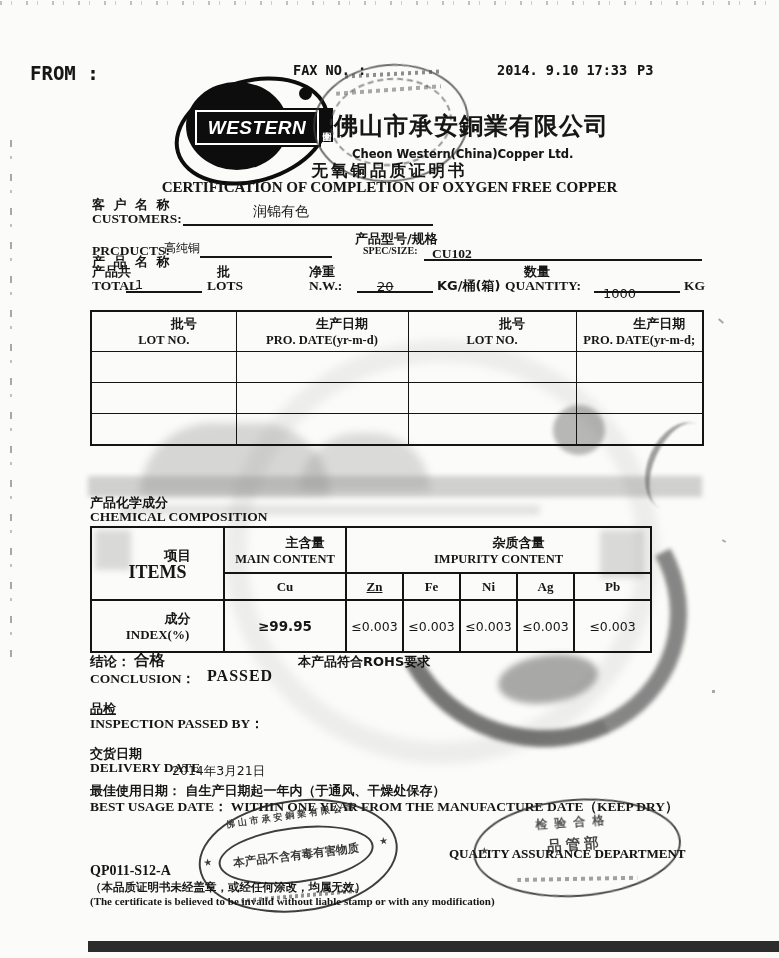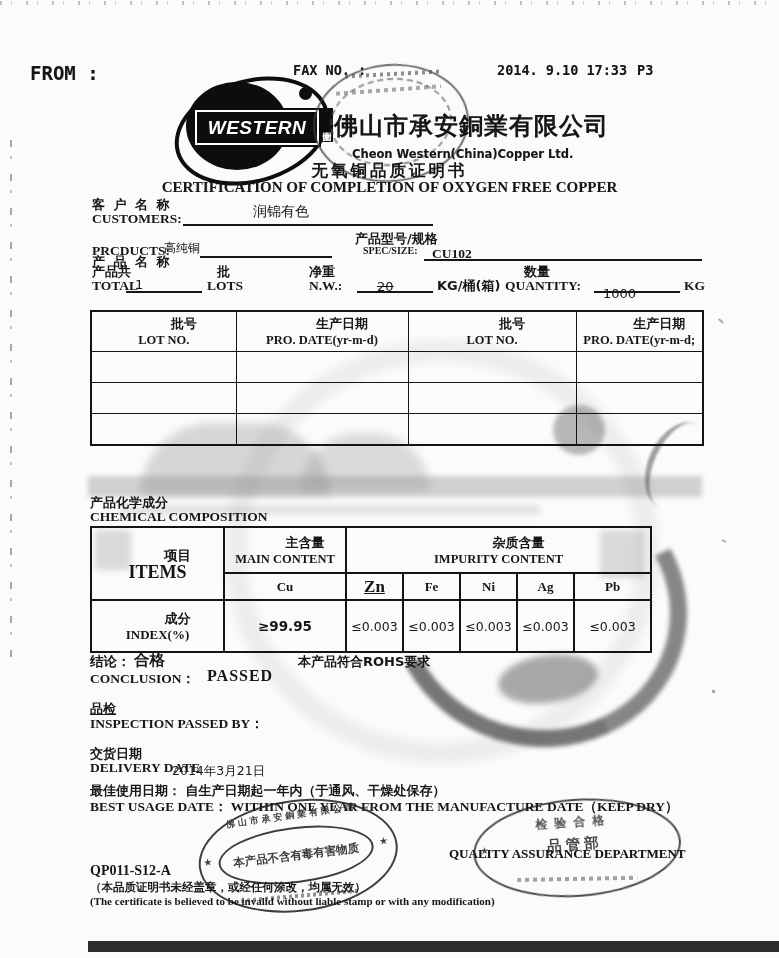--- a/index.html
+++ b/index.html
@@ -221,21 +221,21 @@
       <div class="lot-h-cn">主含量</div>
       <div class="lot-h-en">MAIN  CONTENT</div>
     </th>
     <th colspan="5">
       <div class="lot-h-cn">杂质含量</div>
       <div class="lot-h-en">IMPURITY CONTENT</div>
     </th>
   </tr>
   <tr style="height:27px;">
     <th class="lot-h-en" style="font-size:13px;">Cu</th>
-    <th class="lot-h-en" style="font-size:17px;text-decoration:underline;">Zn</th>
+    <th class="lot-h-en" style="font-size:13px;text-decoration:underline;">Zn</th>
     <th class="lot-h-en" style="font-size:13px;">Fe</th>
     <th class="lot-h-en" style="font-size:13px;">Ni</th>
     <th class="lot-h-en" style="font-size:13px;">Ag</th>
     <th class="lot-h-en" style="font-size:13px;">Pb</th>
   </tr>
   <tr style="height:52px;">
     <td>
       <div class="lot-h-cn">成分</div>
       <div class="lot-h-en" style="font-size:13px;">INDEX(%)</div>
     </td>

